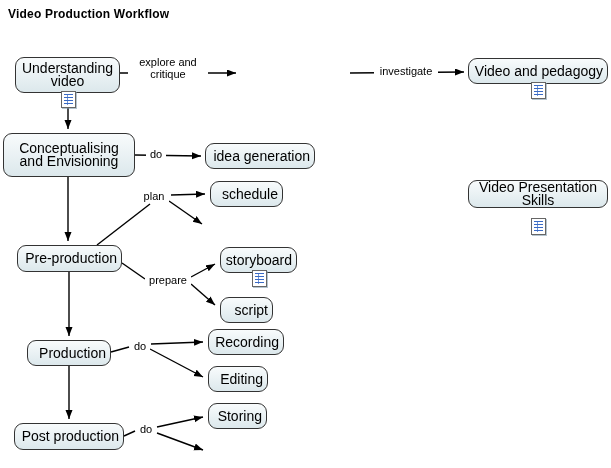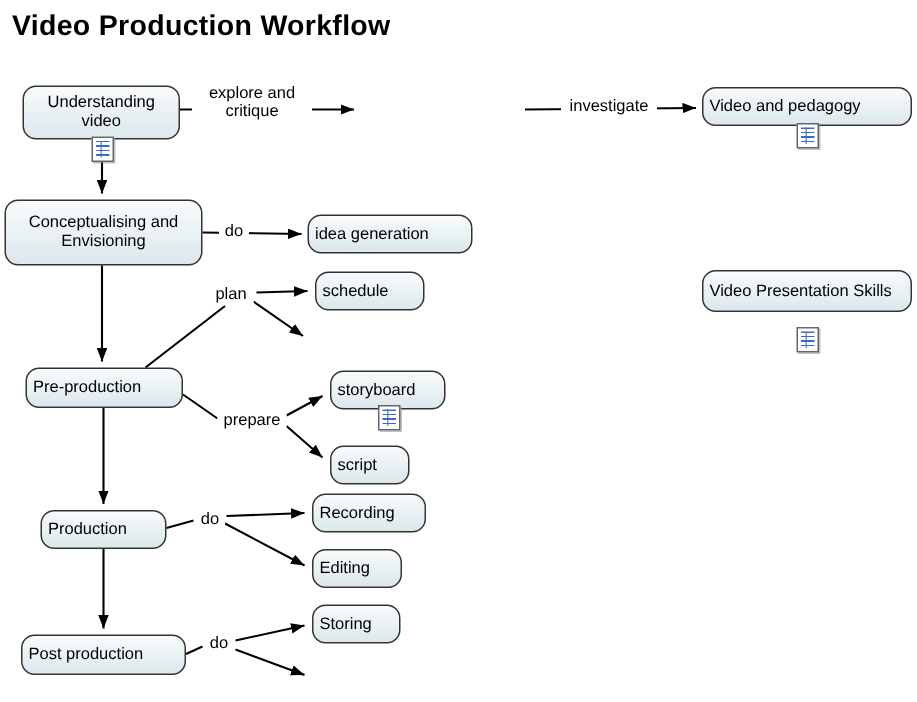--- a/index.html
+++ b/index.html
@@ -8,28 +8,28 @@
     background: #ffffff;
     font-family: "Liberation Sans", sans-serif;
     color: #000;
     position: relative;
     overflow: hidden;
   }
   .canvas { position: absolute; left: 0; top: 0; width: 611px; height: 468px; }
   svg.arrows { position: absolute; left: 0; top: 0; z-index: 1; }
   .map-title {
     position: absolute; left: 8px; top: 7px; z-index: 2;
-    font-size: 19px; font-weight: bold; letter-spacing: 0.2px;
+    font-size: 12px; font-weight: bold; letter-spacing: 0.2px;
     white-space: nowrap;
   }
   .node {
     position: absolute; z-index: 2; box-sizing: border-box;
-    display: flex; align-items: center; justify-content: flex-start;
+    display: flex; align-items: center; justify-content: flex-end;
     text-align: center;
-    font-size: 11px; line-height: 13px;
+    font-size: 14px; line-height: 13px;
     border: 1px solid var(--node-border, #333333);
     border-radius: 9px;
     background: linear-gradient(to bottom, var(--node-fill-top, #f8fbfc), var(--node-fill, #dce8ec));
     padding: 2px 4px;
     cursor: pointer;
   }
   .edge-label {
     position: absolute; z-index: 2;
     font-size: 11px; line-height: 12px;
     text-align: center;

